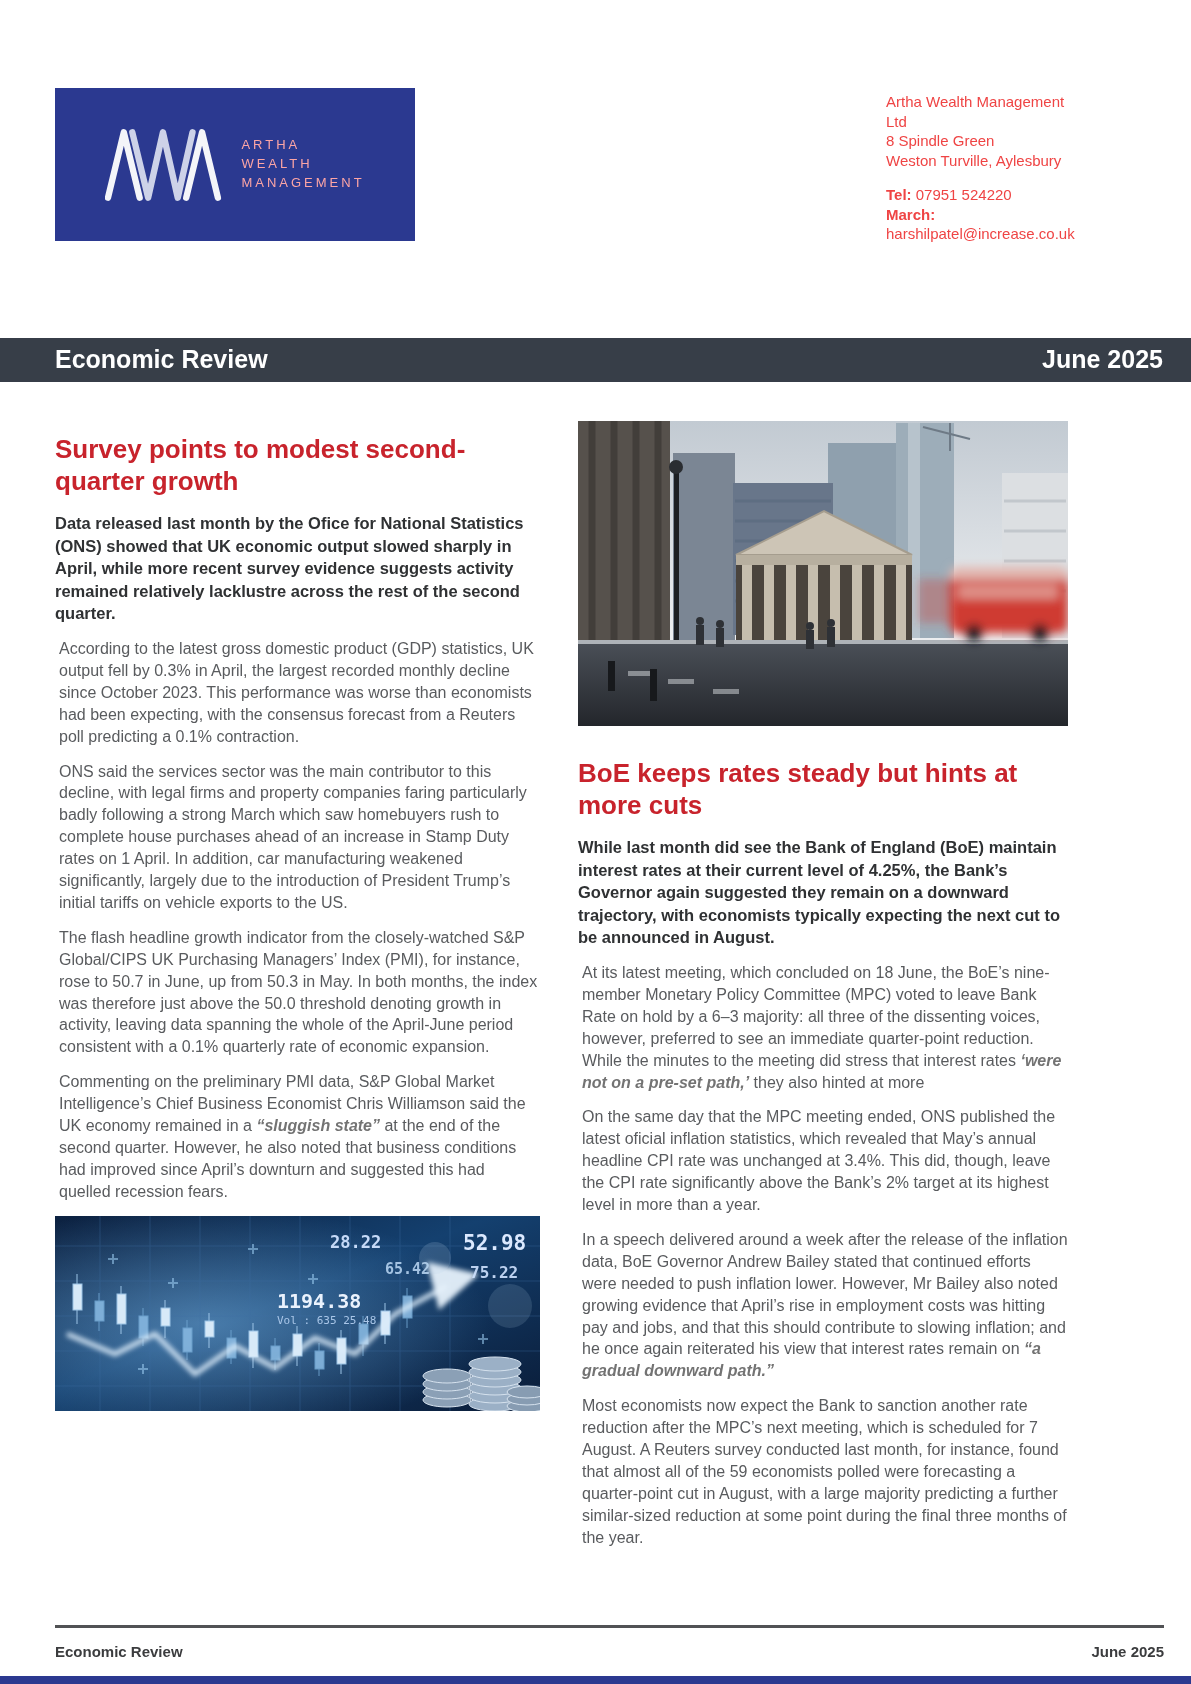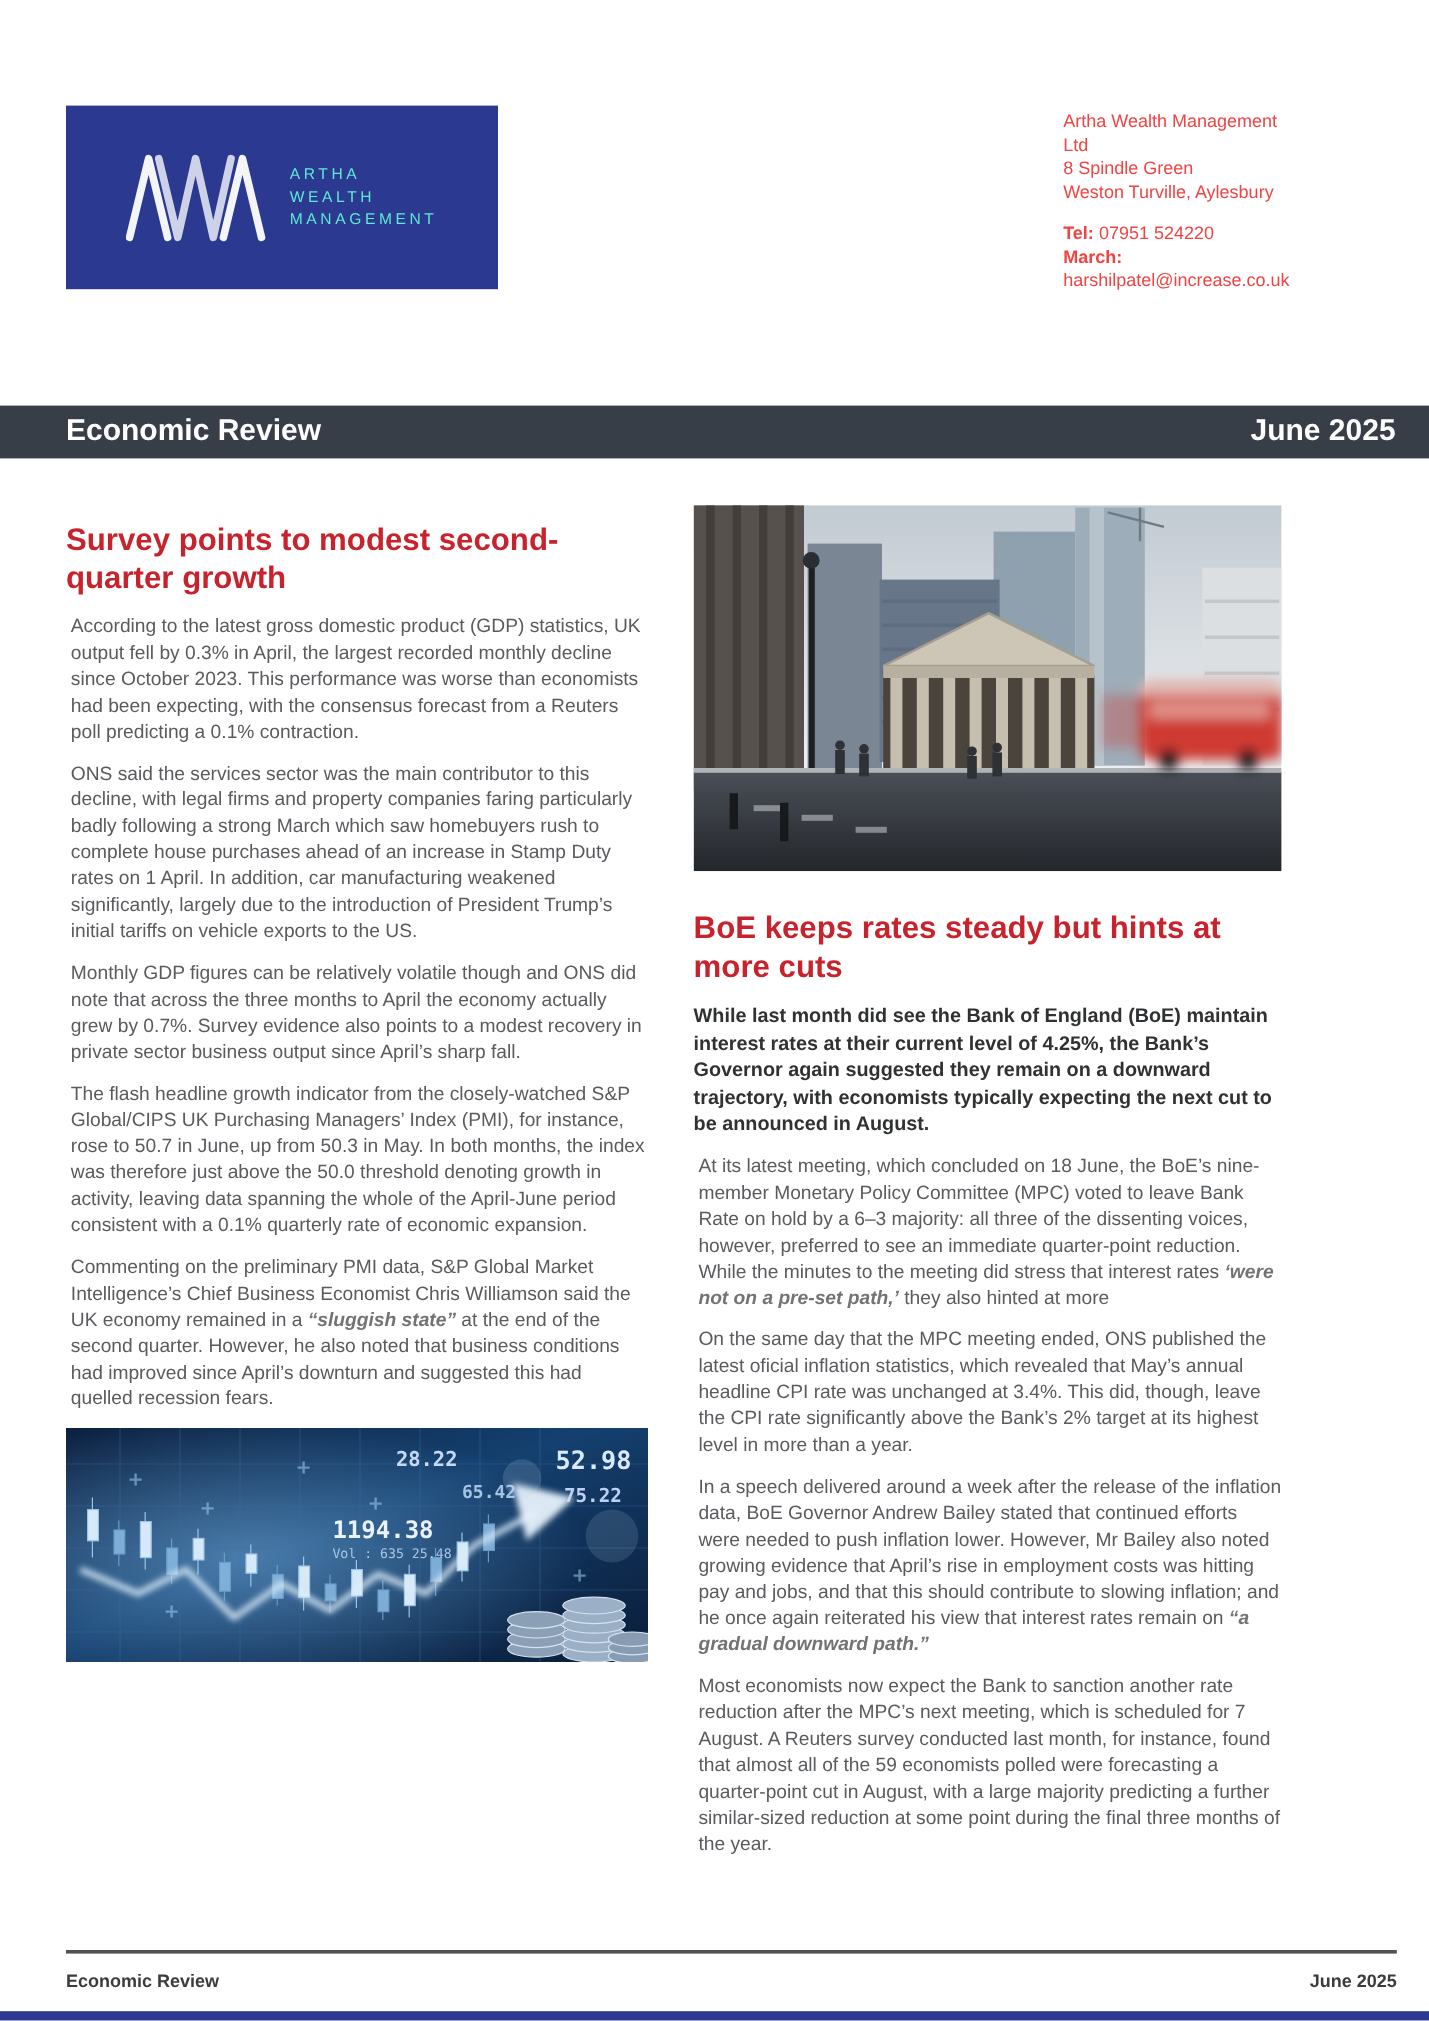--- a/index.html
+++ b/index.html
@@ -4,21 +4,21 @@
 <style>
   * { box-sizing: border-box; }
   html,body { margin:0; padding:0; background:#ffffff; }
   body { font-family:"Liberation Sans","DejaVu Sans",sans-serif; }
   .page { position:relative; width:1191px; height:1684px; background:#ffffff; overflow:hidden; margin:0 auto; }
 
   
   .topbar { display:flex; justify-content:space-between; align-items:flex-start; padding:88px 55px 0 55px; }
   .logo-box { width:360px; height:153px; background:#2B3990; display:flex; align-items:center; justify-content:center; gap:18px; }
   .logo-mono { width:118px; height:74px; }
-  .logo-text { color:#5eead4; font-size:13px; letter-spacing:3px; line-height:1.45; font-weight:400; }
+  .logo-text { color:#fca5a5; font-size:13px; letter-spacing:3px; line-height:1.45; font-weight:400; }
   .contact { width:250px; color:#ef4444; font-size:15px; line-height:1.3; padding-top:4px; }
   .contact .line { margin:0; }
   .contact .tel { margin-top:15px; }
   .contact b { font-weight:700; }
 
   
   .band { margin-top:94px; height:44px; background:#373E48; display:flex; align-items:center; justify-content:space-between; padding:0 28px 0 55px; }
   .band .title { color:#ffffff; font-size:25px; font-weight:700; }
   .band .date  { color:#ffffff; font-size:25px; font-weight:700; }
 
@@ -71,23 +71,23 @@
 
   <div class="band">
     <span class="title">Economic Review</span>
     <span class="date">June 2025</span>
   </div>
 
   <div class="main">
 
     <div class="col-left">
       <h2 class="section">Survey points to modest second-quarter growth</h2>
+      <p class="lead">Data released last month by the Ofice for National Statistics (ONS) showed that UK economic output slowed sharply in April, while more recent survey evidence suggests activity remained relatively lacklustre across the rest of the second quarter.</p>
       <p class="para">According to the latest gross domestic product (GDP) statistics, UK output fell by 0.3% in April, the largest recorded monthly decline since October 2023. This performance was worse than economists had been expecting, with the consensus forecast from a Reuters poll predicting a 0.1% contraction.</p>
       <p class="para">ONS said the services sector was the main contributor to this decline, with legal firms and property companies faring particularly badly following a strong March which saw homebuyers rush to complete house purchases ahead of an increase in Stamp Duty rates on 1 April. In addition, car manufacturing weakened significantly, largely due to the introduction of President Trump’s initial tariffs on vehicle exports to the US.</p>
-      <p class="para">Monthly GDP figures can be relatively volatile though and ONS did note that across the three months to April the economy actually grew by 0.7%. Survey evidence also points to a modest recovery in private sector business output since April’s sharp fall.</p>
       <p class="para">The flash headline growth indicator from the closely-watched S&amp;P Global/CIPS UK Purchasing Managers’ Index (PMI), for instance, rose to 50.7 in June, up from 50.3 in May. In both months, the index was therefore just above the 50.0 threshold denoting growth in activity, leaving data spanning the whole of the April-June period consistent with a 0.1% quarterly rate of economic expansion.</p>
       <p class="para"><span>Commenting on the preliminary PMI data, S&amp;P Global Market Intelligence’s Chief Business Economist Chris Williamson said the UK economy remained in a </span><span class="q">“sluggish state”</span><span> at the end of the second quarter. However, he also noted that business conditions had improved since April’s downturn and suggested this had quelled recession fears.</span></p>
 
       <svg class="stockimg" viewBox="0 0 485 195" preserveAspectRatio="none">
         <defs>
           <linearGradient id="sbg" x1="0" y1="0" x2="1" y2="1">
             <stop offset="0" stop-color="#0C2140"></stop>
             <stop offset="0.45" stop-color="#14406F"></stop>
             <stop offset="1" stop-color="#0A1C38"></stop>
           </linearGradient>

